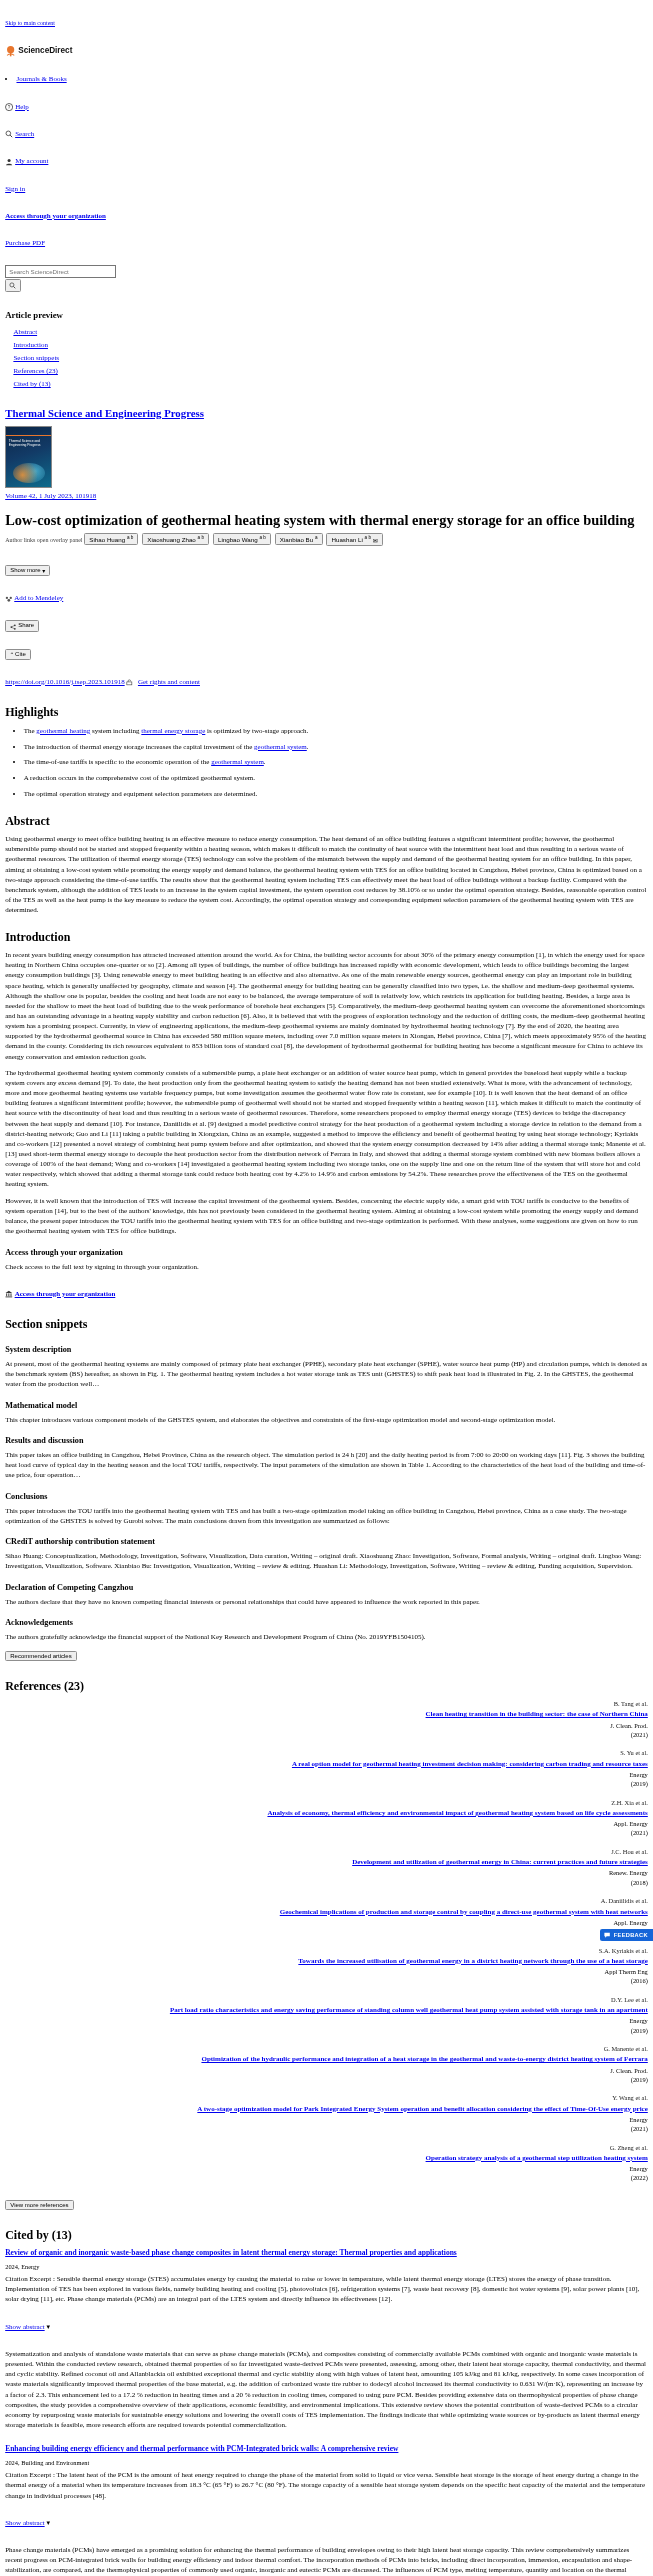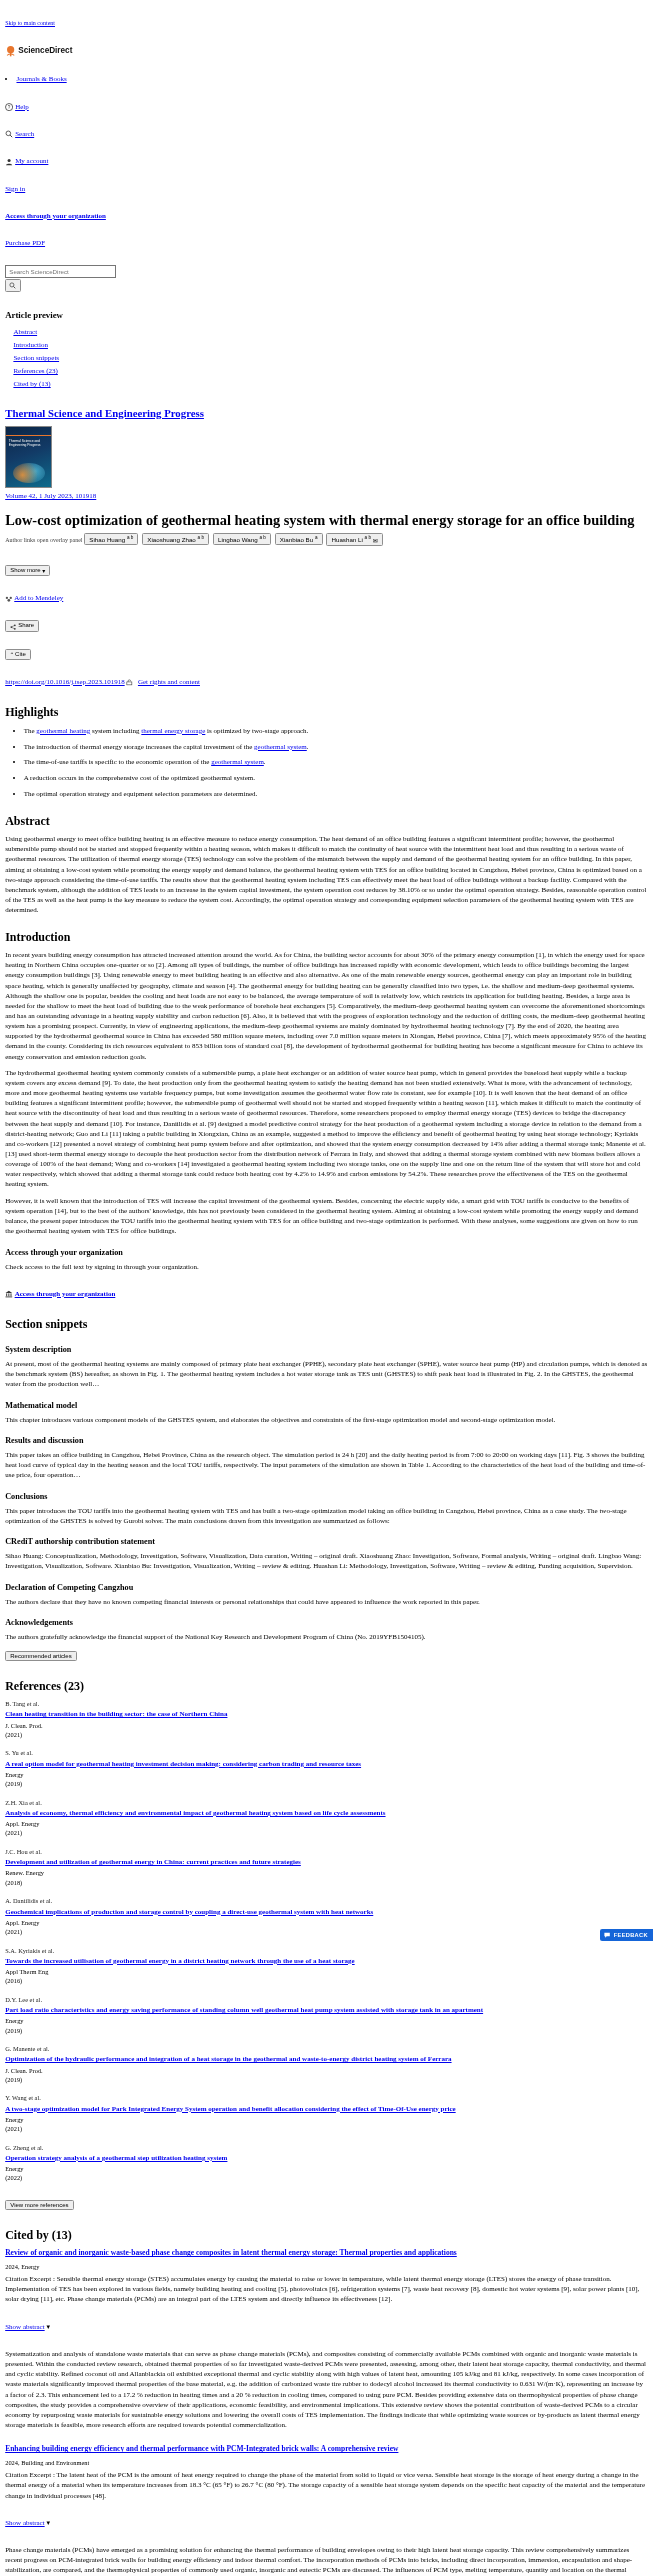--- a/index.html
+++ b/index.html
@@ -44,21 +44,21 @@
     border: 0.5px solid #888; position: relative; cursor: pointer;
   }
   .cover .cover-band { position: absolute; left: 0; right: 0; top: 7.2px; height: 1.5px; background: #e8762d; }
   .cover .cover-text { position: absolute; top: 11.3px; left: 2.6px; right: 2.1px; color: #fff; font-family: "Liberation Sans", sans-serif; font-size: 3.3px; line-height: 1.3; }
   .cover .cover-swirl { position: absolute; bottom: 4.1px; left: 7.2px; width: 32px; height: 20.6px; border-radius: 50%; background: radial-gradient(circle at 30% 60%, rgba(244,150,54,.85), rgba(244,150,54,0) 60%), radial-gradient(circle at 70% 40%, rgba(90,200,230,.7), rgba(90,200,230,0) 65%); }
   .authors-line { margin: 3.1px 0; }
   .author-btn { margin: 0 2.1px 2.1px 0; font-size: 6.2px; }
   .author-btn sup { font-size: 4.6px; }
   .hl-list { margin: 3.1px 0 3.1px 18.5px; padding: 0; }
   .hl-list li { margin-bottom: 5.7px; }
-  .ref-item { margin: 0 0 9.3px 0; }
+  .ref-item { margin: 0 0 9.3px 0; text-align: right; }
   .ref-authors { font-size: 6.4px; color: #222; }
   .ref-title { font-weight: bold; font-size: 7px; display: inline-block; margin: 1px 0; }
   .ref-journal, .ref-year { font-size: 6.4px; }
   .cited-title { font-weight: bold; font-size: 7.5px; display: inline-block; margin-bottom: 1.5px; }
   .cited-meta { font-size: 6.4px; margin: 1px 0 3.1px 0; }
   .excerpt-label { font-weight: normal; }
   .cited-item { margin: 0 0 14.4px 0; }
   .feedback-btn {
     position: absolute; right: 0; top: 1929px;
     background: #1565D8; color: #fff; font-family: "Liberation Sans", sans-serif;

